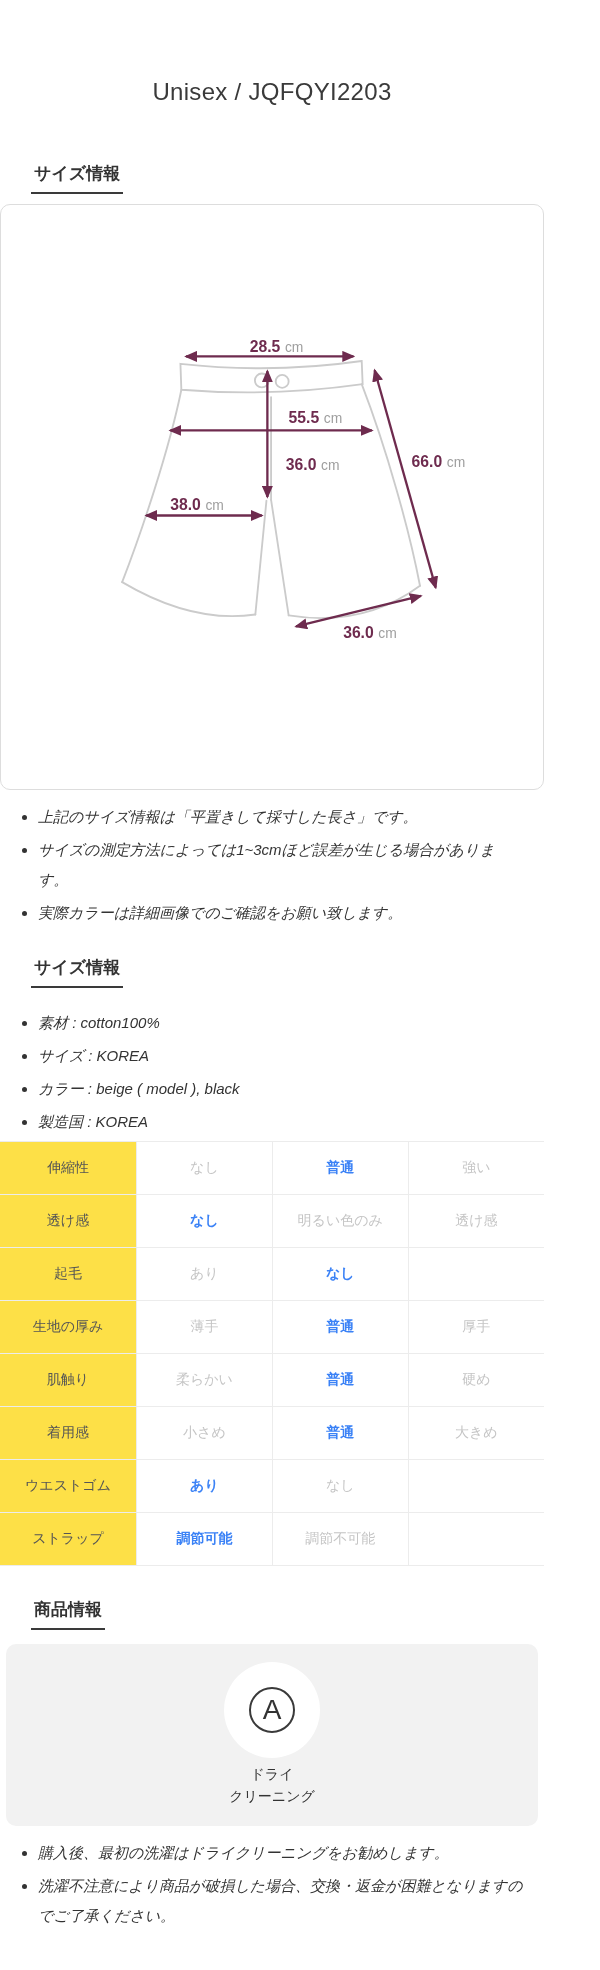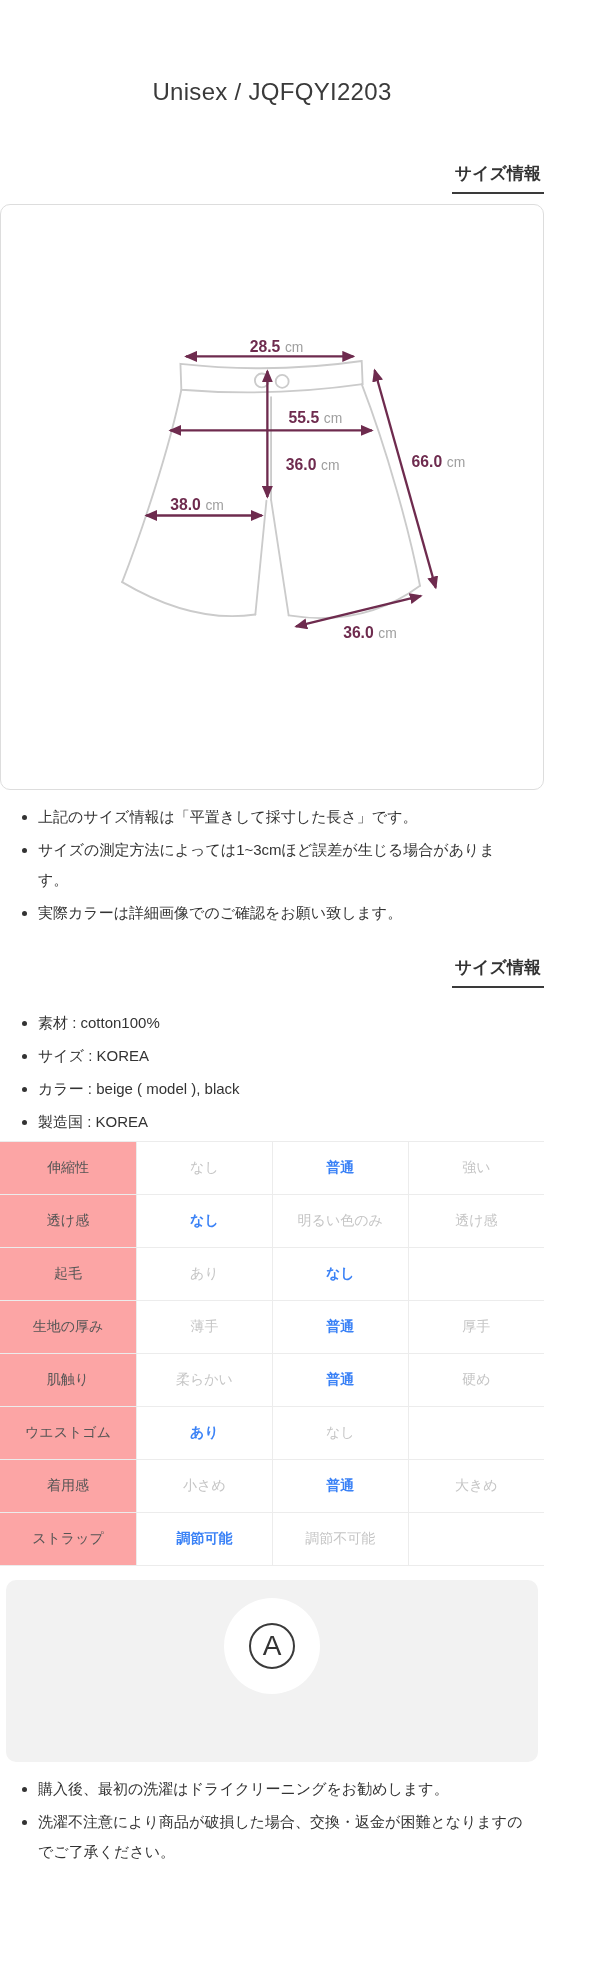--- a/index.html
+++ b/index.html
@@ -2,46 +2,46 @@
 <html><head>
 <meta charset="utf-8">
 <style>
   html,body { margin:0; padding:0; background:#fff; }
   body { width:600px; font-family:"Liberation Sans","DejaVu Sans",sans-serif; color:#333; }
   .page { width:544px; overflow:hidden; }
 
   .title { margin:0; padding-top:78px; text-align:center;
            font-size:24px; font-weight:400; color:#3a3a3a; letter-spacing:.3px; }
 
-  .sec-head { text-align:right;margin-left:31px; }
+  .sec-head { text-align:left;margin-left:31px; }
   .sec-head .txt { display:inline-block; font-size:17px; font-weight:700; color:#333;
                    padding:0 3px 7px; border-bottom:2px solid #3a3a3a; }
   .sh1 { margin-top:56px; }
   .sh2 { margin-top:28px; }
   .sh3 { margin-top:32px; }
 
   .diagram-box { margin:10px 0 0; height:586px; border:1px solid #ddd;
                  border-radius:10px; box-sizing:border-box; overflow:hidden; }
   .diagram-box svg { display:block; width:100%; height:100%; }
 
   .seam { fill:none; stroke:#cbcbcb; stroke-width:2; stroke-linecap:round; }
   .dim  { stroke:#6e2b4e; stroke-width:2.5; }
   .dim-val  { fill:#6e2b4e; font-size:17px; font-weight:700; }
   .dim-unit { fill:#9e9e9e; font-size:15px; font-weight:400; }
 
-  .notes { margin:12px 0 0; padding:0 20px 0 38px; font-size:15px; color:#333; }
+  .notes { margin:12px 0 0; padding:0 20px 0 38px; font-size:15px; color:#333;font-style:italic; }
   .notes li { line-height:2; margin-bottom:3px; }
   .nl1 { margin-top:12px; }
   .nl2 { margin-top:20px; }
   .nl3 { margin-top:12px; }
 
   table.fabric { width:100%; border-collapse:collapse; table-layout:fixed; margin-top:4px; }
   .fabric th, .fabric td { height:52px; text-align:center; vertical-align:middle;
                            font-size:14px; padding:0; border:1px solid #ececec; }
-  .fabric th { background:#fca5a5; font-weight:400; color:#555; width:25%; border-left:0; }
+  .fabric th { background:#fde047; font-weight:400; color:#555; width:25%; border-left:0; }
   .fabric td:last-child { border-right:0; }
   .fabric td.sel { color:#3b82f6; font-weight:700; }
   .fabric td.un  { color:#c5c5c5; font-weight:400; }
 
   .care-box { margin:14px 6px 0; height:182px; box-sizing:border-box; background:#f2f2f2;
               border-radius:10px; text-align:center; padding-top:18px; }
   .care-circle-outer { width:96px; height:96px; border-radius:50%; background:#fff;
                        margin:0 auto; display:flex; align-items:center; justify-content:center; }
   .care-circle-inner { width:46px; height:46px; border-radius:50%; border:2px solid #3a3a3a;
                        box-sizing:border-box; display:flex; align-items:center; justify-content:center;
@@ -161,47 +161,54 @@
           <td class="sel">普通</td>
           <td class="un">厚手</td>
         </tr>
         <tr>
           <th>肌触り</th>
           <td class="un">柔らかい</td>
           <td class="sel">普通</td>
           <td class="un">硬め</td>
         </tr>
         <tr>
+          <th>着用感</th>
+          <td class="un">小さめ</td>
+          <td class="sel">普通</td>
+          <td class="un">大きめ</td>
+        </tr>
+        <tr>
           <th>ウエストゴム</th>
           <td class="sel">あり</td>
           <td class="un">なし</td>
           <td class="un"></td>
         </tr>
         <tr>
-          <th>着用感</th>
-          <td class="un">小さめ</td>
-          <td class="sel">普通</td>
-          <td class="un">大きめ</td>
-        </tr>
-        <tr>
           <th>ストラップ</th>
           <td class="sel">調節可能</td>
           <td class="un">調節不可能</td>
           <td class="un"></td>
         </tr>
       </tbody>
   </table>
 
+  <div class="sec-head sh3">
+    <span class="txt">商品情報</span>
+  </div>
 
   <div class="care-box">
     <div class="care-circle-outer">
       <div class="care-circle-inner">
         <span>A</span>
       </div>
     </div>
+    <div class="care-label">
+      <div>ドライ</div>
+      <div>クリーニング</div>
+    </div>
   </div>
 
   <ul class="notes nl3">
       <li>購入後、最初の洗濯はドライクリーニングをお勧めします。</li>
       <li>洗濯不注意により商品が破損した場合、交換・返金が困難となりますのでご了承ください。</li>
     </ul>
 
 </div>
 
 </body></html>

